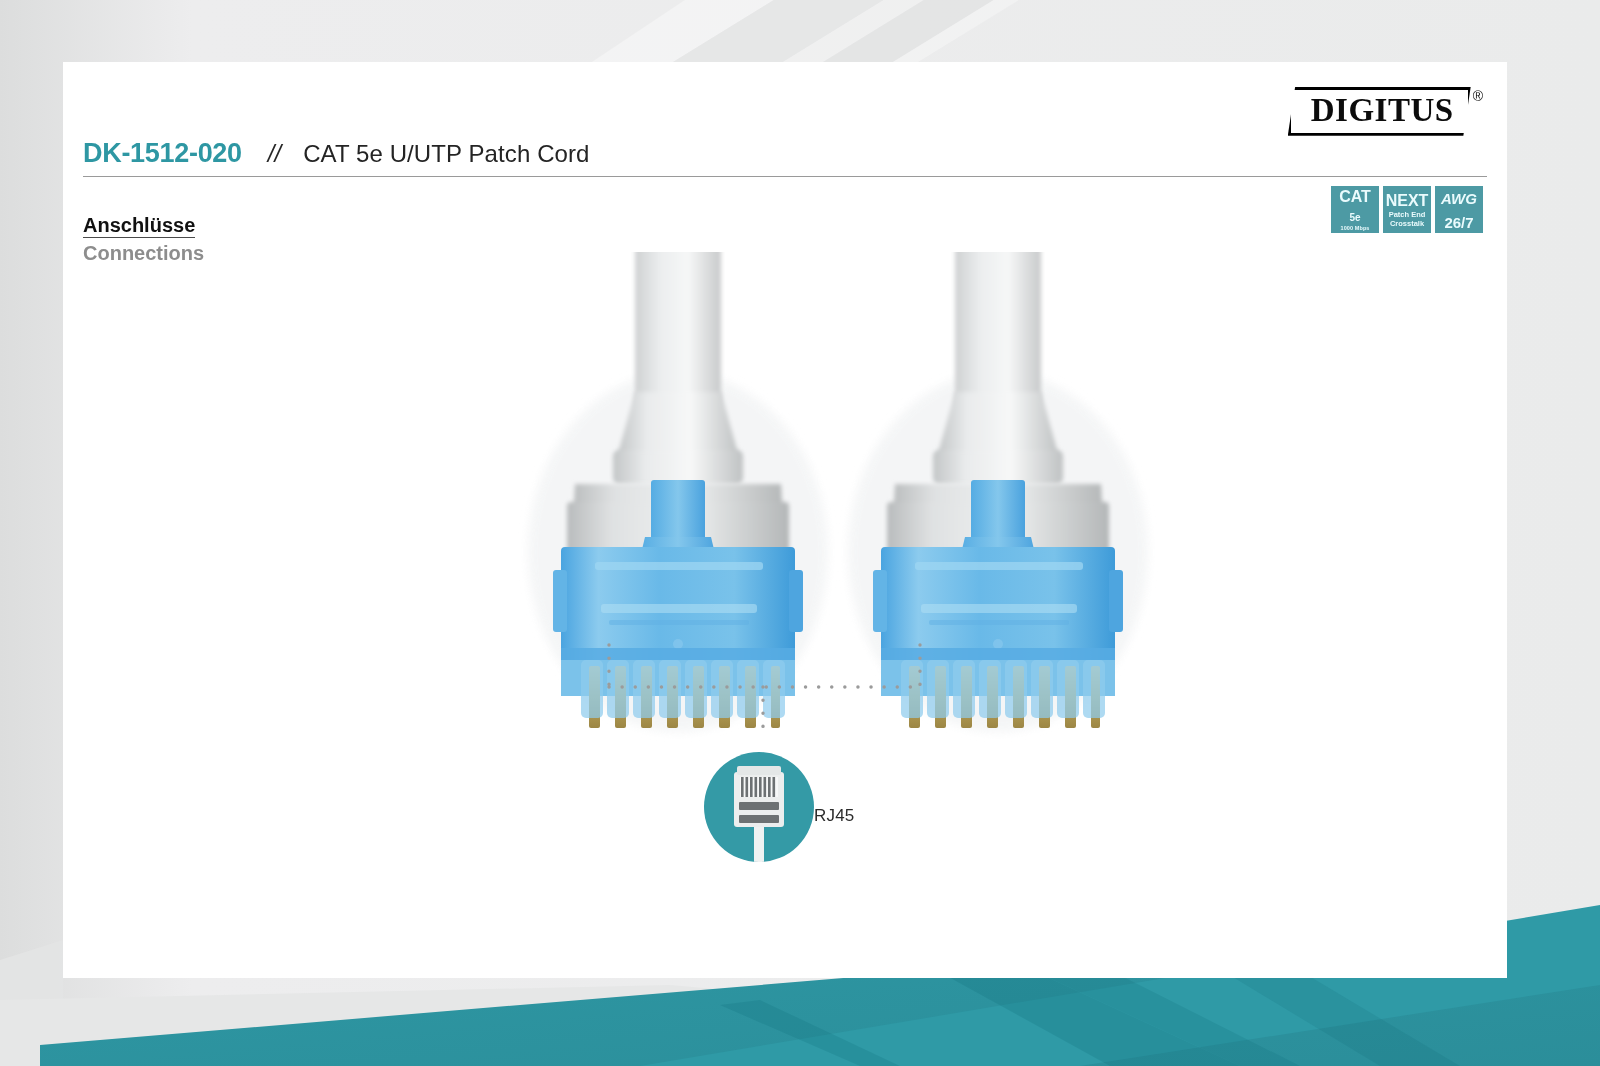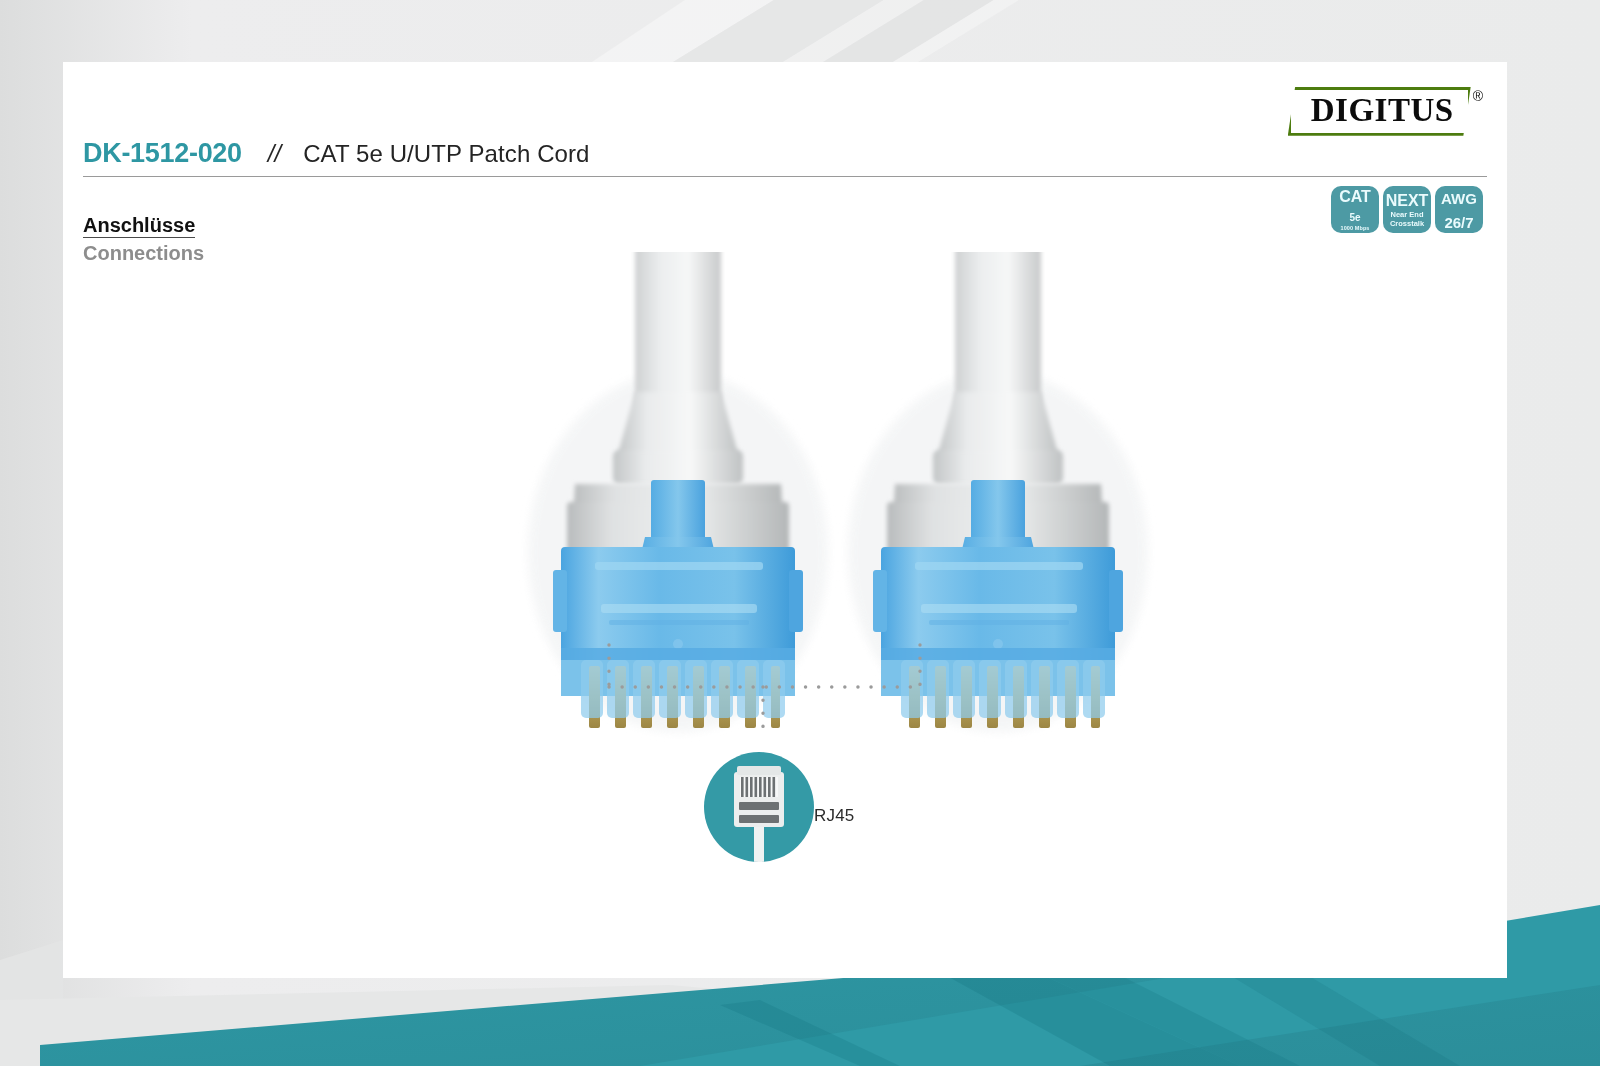--- a/index.html
+++ b/index.html
@@ -21,21 +21,21 @@
     box-shadow:0 0 0 0 rgba(0,0,0,0);
   }
 
   
   #logo-block{
     position:absolute;right:24px;top:25px;
     display:flex;align-items:flex-start;
   }
   .logo-shape{
     position:relative;
-    border:3px solid #4d7c0f;
+    border:3px solid #000000;
     padding:3px 14px 5px 20px;
     background:#fff;
     
     clip-path:polygon(4% 0, 100% 0, 96% 100%, 0% 100%);
     transform:skewX(0deg);
   }
   .logo-text{
     font-family:"Liberation Serif", serif;
     font-weight:bold;
     font-size:33px;
@@ -82,33 +82,33 @@
     height:1px;background:#9a9a9a;width:100%;
   }
 
   
   #badges{
     position:absolute;right:24px;top:124px;
     display:flex;gap:4px;
   }
   .badge{
     width:48px;height:47px;
-    border-radius:10px;
+    border-radius:0;
     background:#4d9aa4;
     color:#eafbfd;
     display:flex;flex-direction:column;align-items:center;justify-content:center;
     text-align:center;
     line-height:1;
     box-sizing:border-box;
     padding-top:2px;
   }
   .badge .b1{font-size:16px;font-weight:bold;letter-spacing:0px;}
   .badge .b2{font-size:10px;font-weight:bold;margin-top:8px;}
   .badge .b3{font-size:5.5px;font-weight:bold;margin-top:3px;letter-spacing:0.1px;}
-  .badge.wide .b1{font-size:15px;}
+  .badge.wide .b1{font-size:15px;font-style:italic;}
   .badge .sub{font-size:7.5px;font-weight:bold;line-height:1.15;margin-top:2px;}
   .badge .big2{font-size:15px;font-weight:bold;margin-top:9px;}
 
   
   #section{
     position:absolute;left:20px;top:152px;
   }
   #sec-de{
     font-size:20px;font-weight:bold;color:#111;
     padding-bottom:0;
@@ -207,21 +207,21 @@
   </div>
 
   <div id="badges">
     <div class="badge">
       <span class="b1">CAT</span>
       <span class="b2">5e</span>
       <span class="b3">1000 Mbps</span>
     </div>
     <div class="badge">
       <span class="b1">NEXT</span>
-      <span class="sub">Near End</span>
+      <span class="sub">Patch End</span>
       <span class="sub" style="margin-top:0">Crosstalk</span>
     </div>
     <div class="badge wide">
       <span class="b1">AWG</span>
       <span class="big2">26/7</span>
     </div>
   </div>
 
   <div id="section">
     <div>

